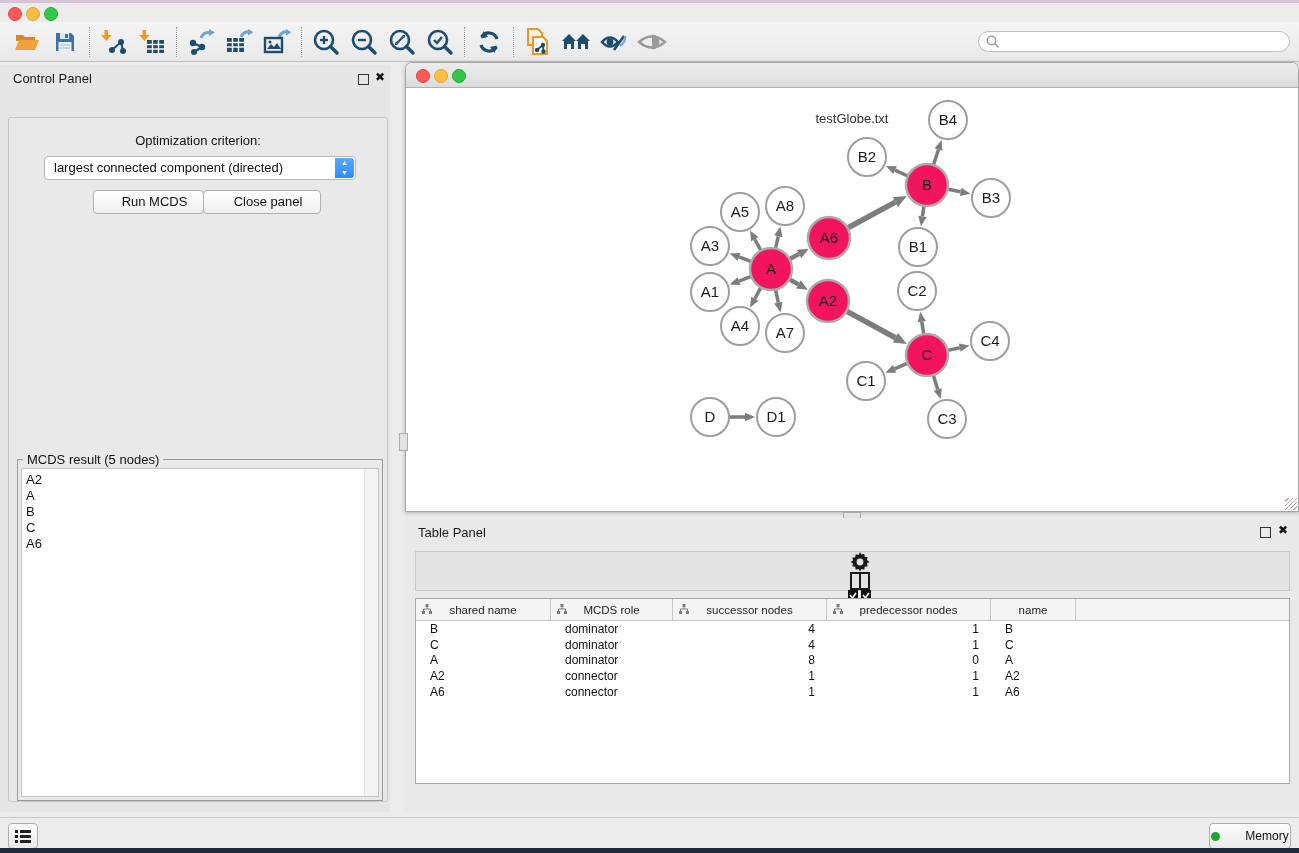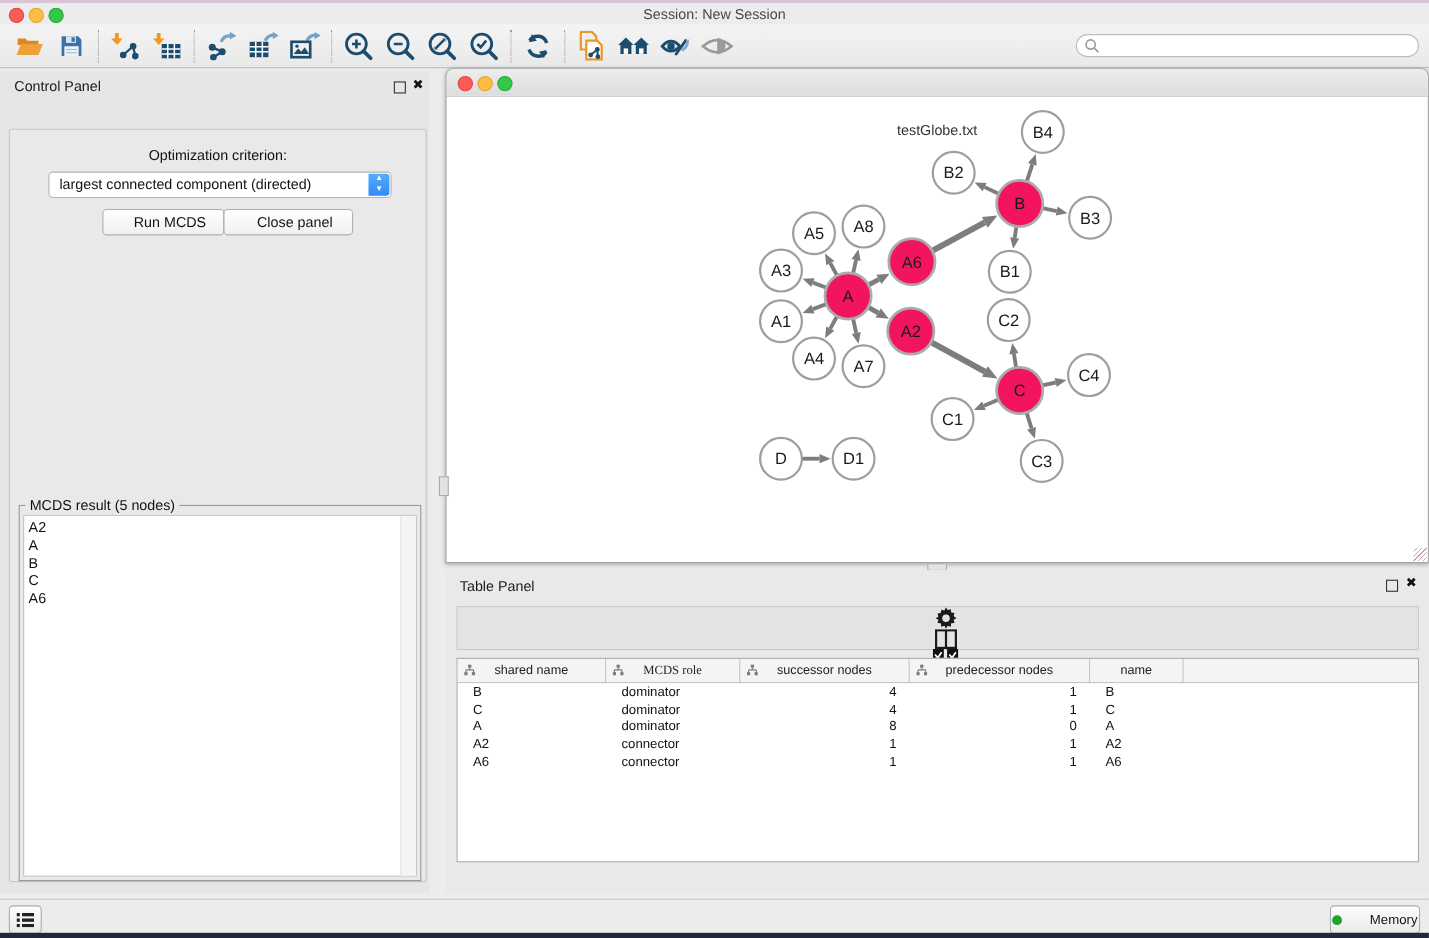--- a/index.html
+++ b/index.html
@@ -76,21 +76,20 @@
 </style>
 </head>
 <body>
 
 <div id="desktop-top" class="abs"></div>
 
 <div id="titlebar" class="abs">
   <span class="tl red" style="left:8px"></span>
   <span class="tl yellow" style="left:26px"></span>
   <span class="tl green" style="left:44px"></span>
-  <div class="title">Session: New Session</div>
 </div>
 
 <div id="toolbar" class="abs">
   <div class="tb-btn">
     <svg width="26" height="22" viewBox="0 0 26 22">
         <path d="M2 4 h7 l2 2 h10 v4 H2 z" fill="#D98A28"></path>
         <path d="M5 9 h20 l-4 10 H1 z" fill="#EFA23C"></path>
       </svg>
   </div>
   <div class="tb-btn">
@@ -429,21 +428,21 @@
             <rect x="3.5" y="0" width="3" height="3" fill="#7A7A7A"></rect>
             <rect x="0" y="7" width="3" height="3" fill="#7A7A7A"></rect>
             <rect x="7" y="7" width="3" height="3" fill="#7A7A7A"></rect>
             <line x1="5" y1="3" x2="5" y2="5" stroke="#7A7A7A"></line>
             <line x1="1.5" y1="5" x2="8.5" y2="5" stroke="#7A7A7A"></line>
             <line x1="1.5" y1="5" x2="1.5" y2="7" stroke="#7A7A7A"></line>
             <line x1="8.5" y1="5" x2="8.5" y2="7" stroke="#7A7A7A"></line>
           </svg>
           <span>shared name</span>
         </div>
-        <div class="th" style="width: 122px; font-family: Liberation Serif, serif;">
+        <div class="th" style="width: 122px;">
           <svg width="10" height="10" viewBox="0 0 10 10">
             <rect x="3.5" y="0" width="3" height="3" fill="#7A7A7A"></rect>
             <rect x="0" y="7" width="3" height="3" fill="#7A7A7A"></rect>
             <rect x="7" y="7" width="3" height="3" fill="#7A7A7A"></rect>
             <line x1="5" y1="3" x2="5" y2="5" stroke="#7A7A7A"></line>
             <line x1="1.5" y1="5" x2="8.5" y2="5" stroke="#7A7A7A"></line>
             <line x1="1.5" y1="5" x2="1.5" y2="7" stroke="#7A7A7A"></line>
             <line x1="8.5" y1="5" x2="8.5" y2="7" stroke="#7A7A7A"></line>
           </svg>
           <span>MCDS role</span>

